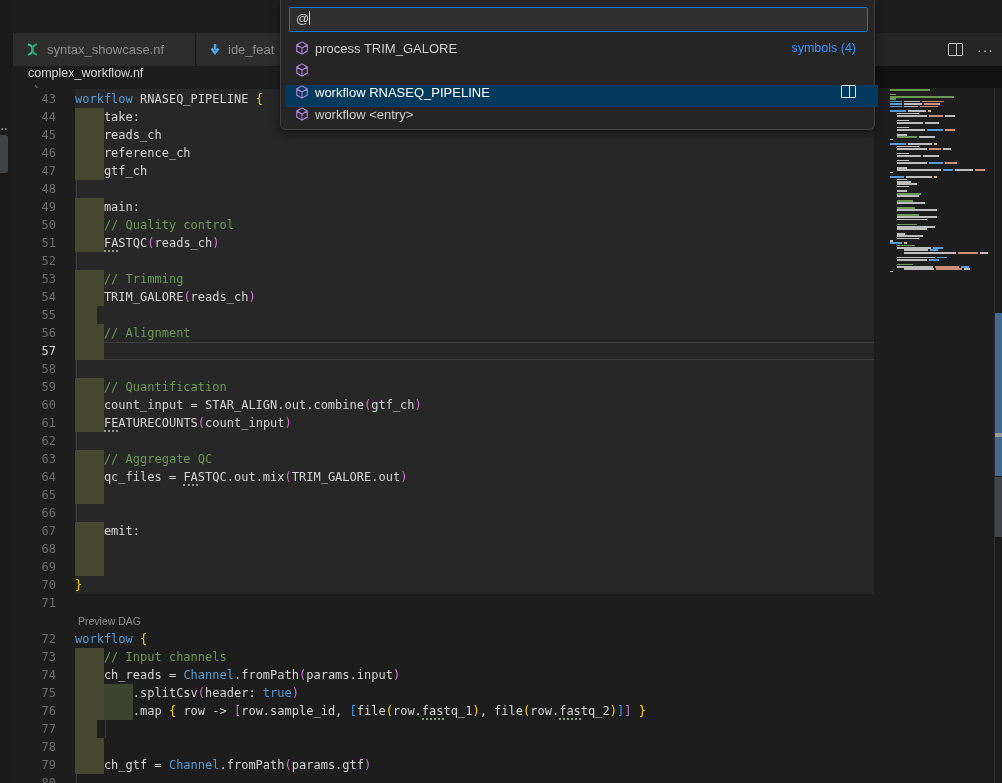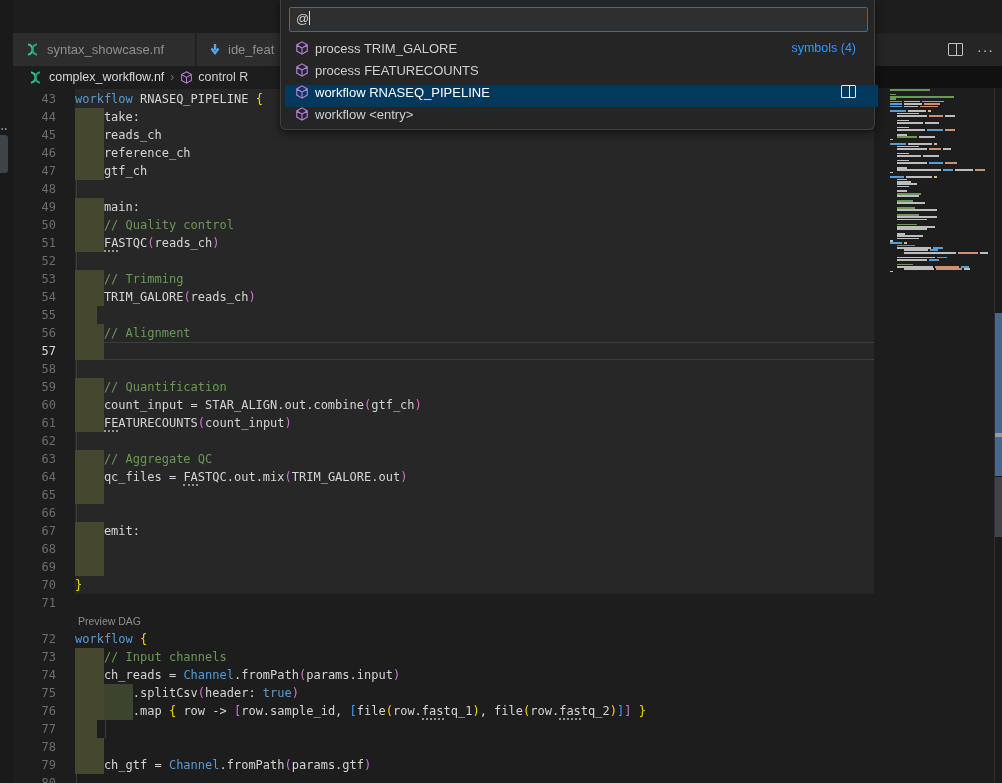--- a/index.html
+++ b/index.html
@@ -16,21 +16,21 @@
        padding:0 12px;box-sizing:border-box;border-right:1px solid #1d1d1d;color:#8f8f8f;
        font-size:13px;white-space:nowrap;overflow:hidden;}
   .tab .lbl{margin-left:7px;}
   #tab-1{left:0;width:183px;}
   #tab-2{left:184px;width:97px;}
   .hdr-actions{position:absolute;top:0;right:8px;height:33px;display:flex;align-items:center;gap:14px;}
   .split-icon{width:13px;height:11px;border:1px solid #c0c0c0;border-radius:1px;position:relative;}
   .split-icon::after{content:"";position:absolute;left:50%;top:0;bottom:0;width:1px;background:#c0c0c0;}
   .more-icon{color:#c0c0c0;font-size:14px;letter-spacing:1px;line-height:10px;}
   #breadcrumbs{left:13px;top:66px;width:267px;height:22px;background:#1d1d1d;display:flex;
-       align-items:center;font-size:12.5px;color:#cfcfcf;white-space:nowrap;overflow:hidden;padding-left:15px;box-sizing:border-box;}
+       align-items:flex-start;font-size:12.5px;color:#cfcfcf;white-space:nowrap;overflow:hidden;padding-left:15px;box-sizing:border-box;flex-direction:column;}
   #breadcrumbs .sep{color:#6e6e6e;margin:0 6px;font-size:12px;}
   
   .nf-ic,.cube-ic,.arrow-ic{display:inline-block;vertical-align:middle;}
   
   #editor{left:13px;top:88px;width:989px;height:695px;background:#1d1d1d;overflow:hidden;}
   #range-hl{left:62px;top:1px;width:799px;height:505px;background:#272727;}
   #cur-line{left:62px;width:799px;height:18px;border-top:1px solid #3e3e3e;border-bottom:1px solid #3e3e3e;box-sizing:border-box;}
   .row{position:absolute;left:0;width:874px;height:18px;}
   .num{position:absolute;left:0;width:43px;text-align:right;color:#6d6d6d;
        font:12px/18px "DejaVu Sans Mono",monospace;}
@@ -561,21 +561,20 @@
         <svg width="14" height="14" viewBox="0 0 16 16">
           <path d="M8 1 L14 4.5 V11.5 L8 15 L2 11.5 V4.5 Z M2 4.5 L8 8 L14 4.5 M8 8 V15" stroke="#b180d7" stroke-width="1.3" fill="none"></path>
         </svg>
         <span class="lbl">process TRIM_GALORE</span>
         <span class="qp-badge">symbols (4)</span>
       </div>
       <div class="qp-row" style="top: 63px;">
         <svg width="14" height="14" viewBox="0 0 16 16">
           <path d="M8 1 L14 4.5 V11.5 L8 15 L2 11.5 V4.5 Z M2 4.5 L8 8 L14 4.5 M8 8 V15" stroke="#b180d7" stroke-width="1.3" fill="none"></path>
         </svg>
-        <span class="lbl">process FEATURECOUNTS</span>
       </div>
       <div class="qp-row sel" style="top: 85px;">
         <svg width="14" height="14" viewBox="0 0 16 16">
           <path d="M8 1 L14 4.5 V11.5 L8 15 L2 11.5 V4.5 Z M2 4.5 L8 8 L14 4.5 M8 8 V15" stroke="#b180d7" stroke-width="1.3" fill="none"></path>
         </svg>
         <span class="lbl">workflow RNASEQ_PIPELINE</span>
         <span class="qp-action"></span>
       </div>
       <div class="qp-row" style="top: 107px;">
         <svg width="14" height="14" viewBox="0 0 16 16">

